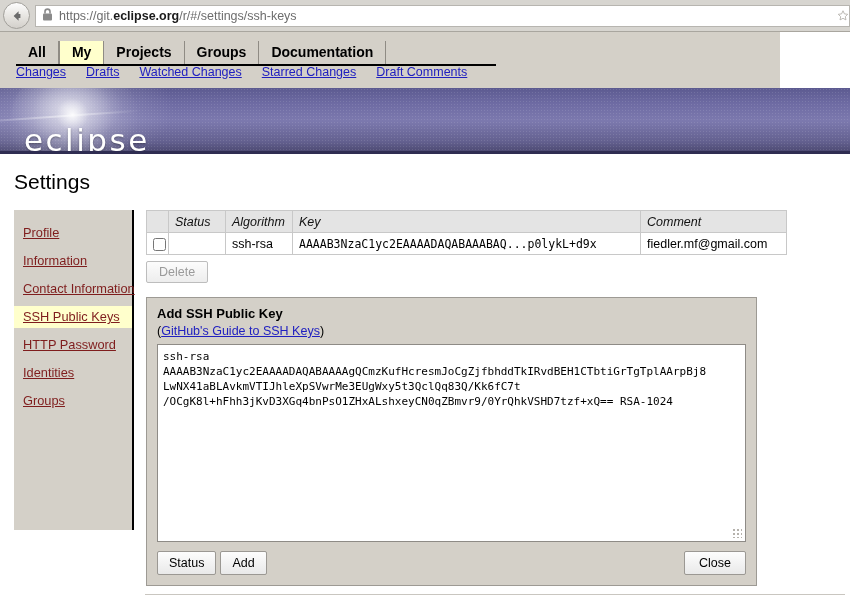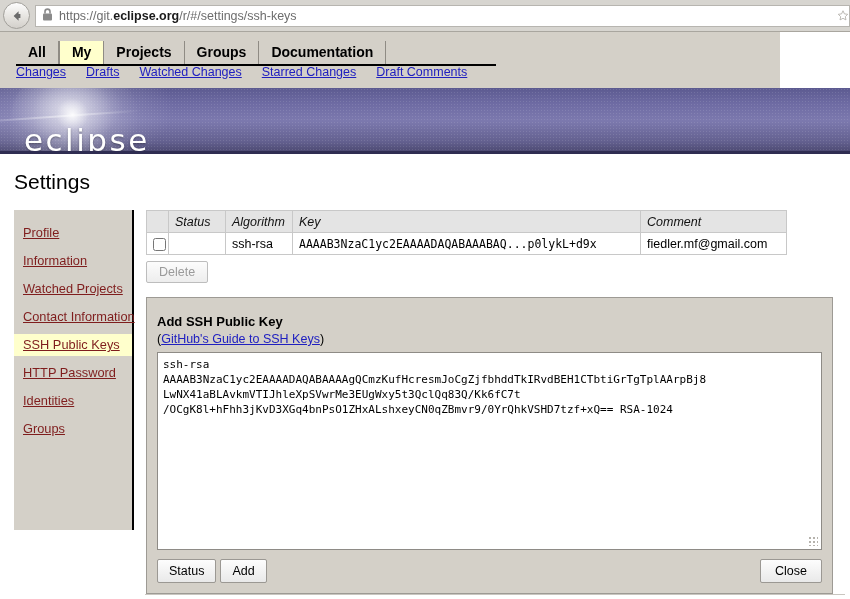--- a/index.html
+++ b/index.html
@@ -180,24 +180,24 @@
     margin-top: 6px;
     font-size: 12.5px; color: #9a9a9a;
     background: linear-gradient(180deg,#fcfcfc,#ededed);
     border: 1px solid #bdbdbd;
     padding: 3px 12px; border-radius: 2px;
   }
 
   
   #add-panel {
     margin-top: 14px;
-    width: 687px;
+    width: 611px;
     background: #d4d0c8;
     border: 1px solid #9d9a94;
-    padding: 16px 10px 10px 10px;
+    padding: 8px 10px 10px 10px;
   }
   #add-title { font-size: 13px; font-weight: bold; color: #000; }
   #guide-line { font-size: 12.5px; color: #000; margin-top: 3px; }
   #guide-link { color: #2020c0; text-decoration: underline; }
 
   #key-textarea-wrap {
     position: relative; margin-top: 6px;
     background: #fff; border: 1px solid #8e8b86;
     height: 198px; overflow: hidden;
   }
@@ -281,21 +281,20 @@
   <div id="eclipse-wordmark">eclipse</div>
 </div>
 
 <div id="page-title">Settings</div>
 
 <div id="content-row">
 
   <div id="sidebar">
     <div class="sidebar-item">Profile</div>
     <div class="sidebar-item">Information</div>
-    <div class="sidebar-item">Watched Projects</div>
     <div class="sidebar-item">Contact Information</div>
     <div class="sidebar-item active">SSH Public Keys</div>
     <div class="sidebar-item">HTTP Password</div>
     <div class="sidebar-item">Identities</div>
     <div class="sidebar-item">Groups</div>
   </div>
 
   <div id="main-panel">
 
     <table id="keys-table">

